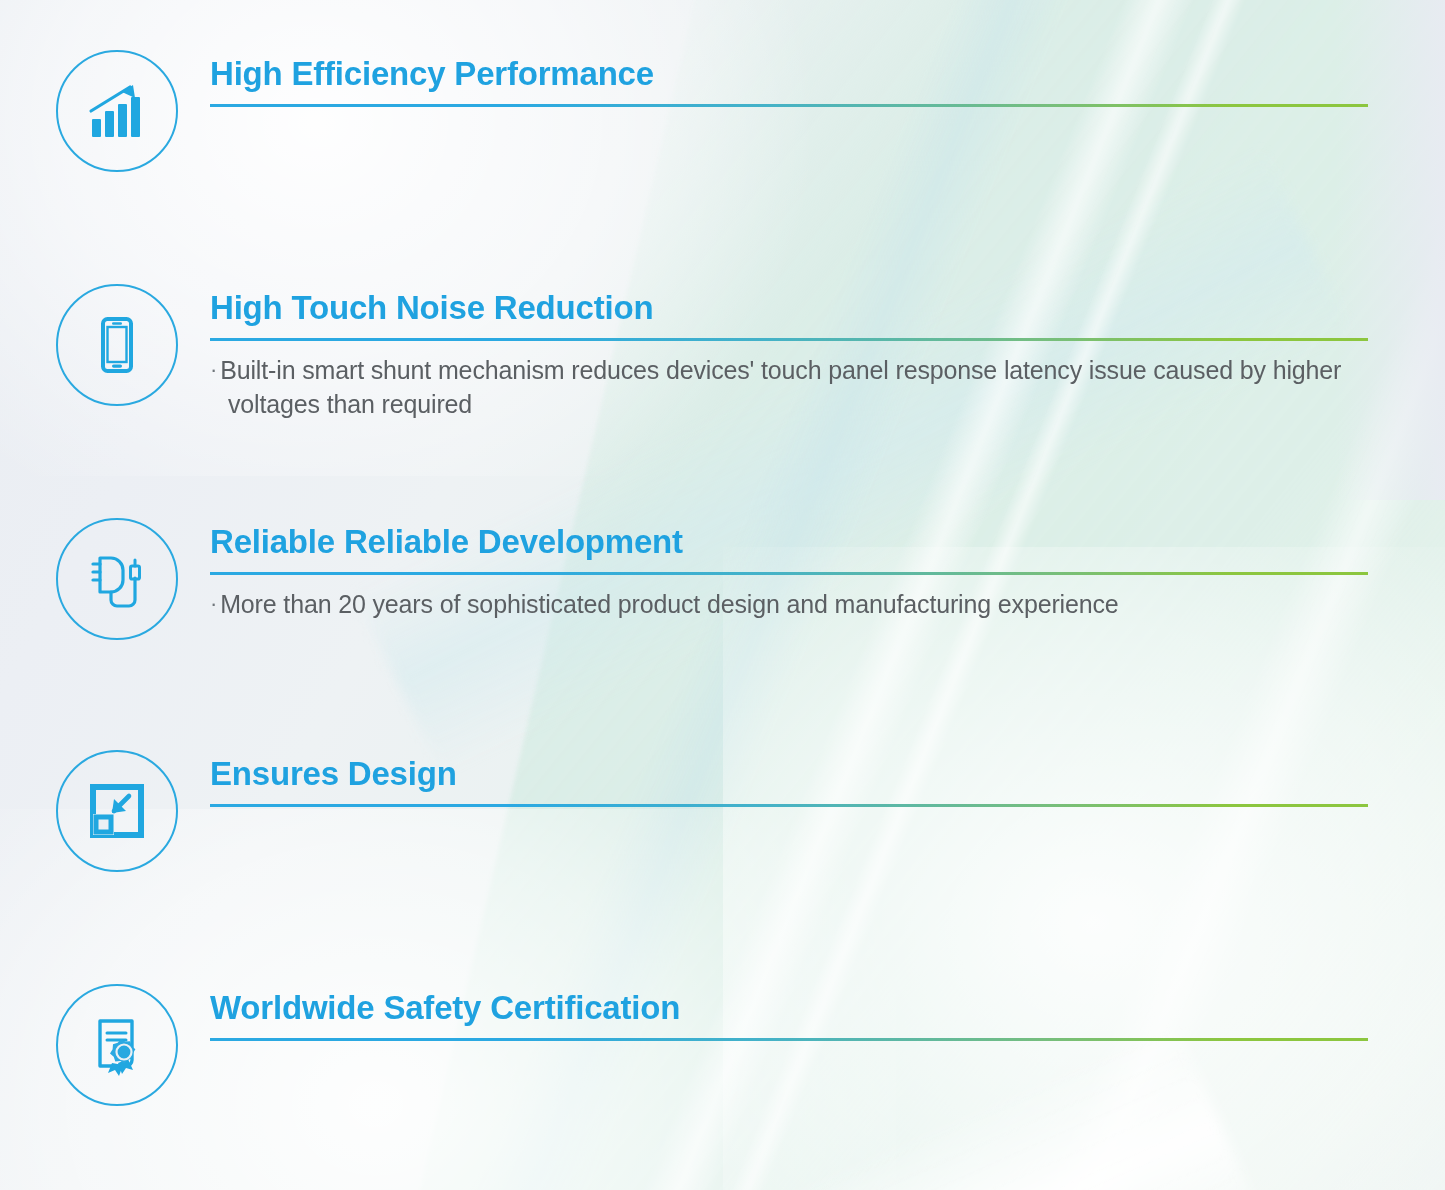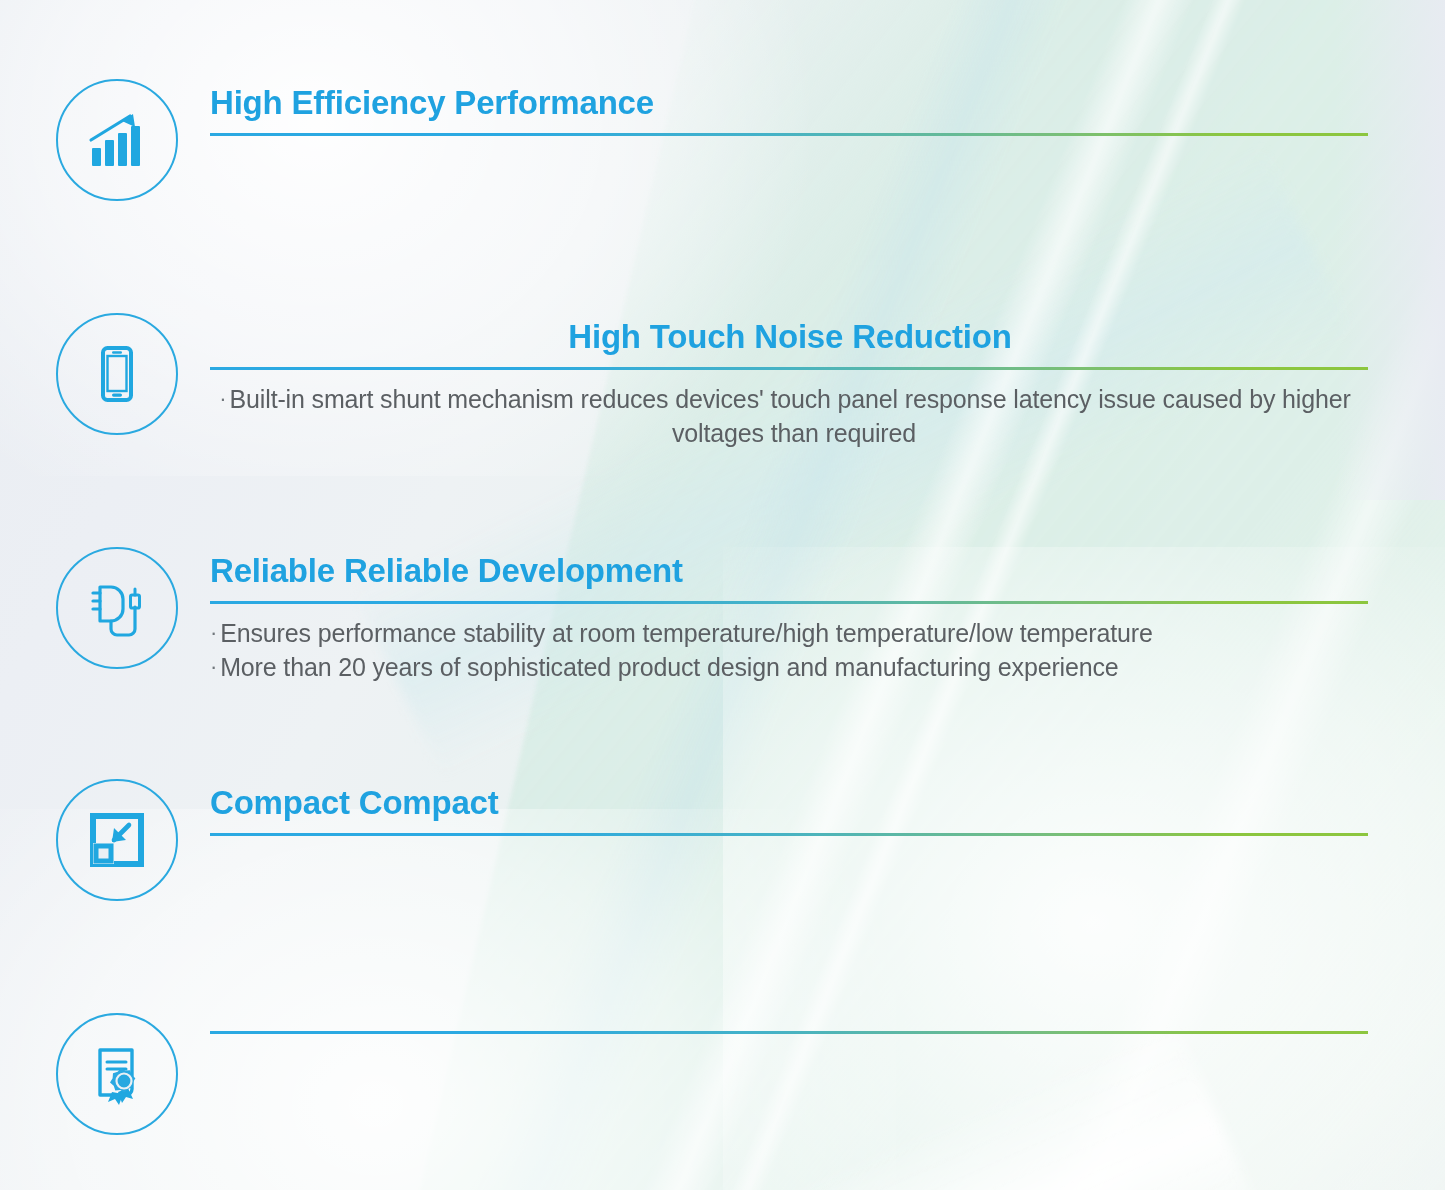--- a/index.html
+++ b/index.html
@@ -132,21 +132,20 @@
     background: linear-gradient(to left, rgba(232,235,242,0.95) 0%, rgba(232,235,242,0) 100%);
   }
 
   
   #content {
     position: relative;
     z-index: 2;
     width: 1445px;
     height: 896px;
     padding: 4px;
-    margin-top: 29px;
   }
 
   .feature-row {
     position: absolute;
     left: 0;
     width: 1445px;
     display: flex;
     align-items: flex-start;
   }
 
@@ -253,21 +252,21 @@
 
   <div class="feature-row" style="top:284px;">
     <div class="icon-badge" style="left:56px; top:0px;">
       <svg width="68" height="68" viewBox="0 0 68 68">
         <rect x="20" y="8" width="28" height="52" rx="4.5" fill="none" stroke="#20A7E0" stroke-width="4"></rect>
         <rect x="24.5" y="16" width="19" height="35" fill="none" stroke="#20A7E0" stroke-width="2.4"></rect>
         <rect x="29" y="11.2" width="10" height="2.6" rx="1.3" fill="#20A7E0"></rect>
         <rect x="29" y="53.5" width="10" height="3.2" rx="1.6" fill="#20A7E0"></rect>
       </svg>
     </div>
-    <div class="feature-body" style="top:6px;text-align:center;">
+    <div class="feature-body" style="top:6px;">
       <div class="feature-title">High Touch Noise Reduction</div>
       <div class="feature-divider"></div>
       <div class="feature-lines">
         <div class="feature-line" style="padding-left:18px; text-indent:-18px; max-width:1150px;"><span class="dotmark">·</span><span class="txt">Built-in smart shunt mechanism reduces devices' touch panel response latency issue caused by higher voltages than required</span></div>
       </div>
     </div>
   </div>
 
   <div class="feature-row" style="top:518px;">
     <div class="icon-badge" style="left:56px; top:0px;">
@@ -280,52 +279,52 @@
           <path d="M30 48 v8 a6 6 0 0 0 6 6 h12 a6 6 0 0 0 6 -6 V34"></path>
         </g>
         <rect x="49.5" y="22" width="9" height="13" rx="1.6" fill="none" stroke="#20A7E0" stroke-width="3"></rect>
         <path d="M54 16 v6" stroke="#20A7E0" stroke-width="3" stroke-linecap="round"></path>
       </svg>
     </div>
     <div class="feature-body" style="top:6px;">
       <div class="feature-title">Reliable Reliable Development</div>
       <div class="feature-divider"></div>
       <div class="feature-lines">
-        <div class="feature-line"><span class="dotmark">·</span><span class="txt">Ensures performance stability at room temperature/high temperature/low temperature</span></div>
         <div class="feature-line"><span class="dotmark">·</span><span class="txt">More than 20 years of sophisticated product  design and manufacturing experience</span></div>
       </div>
     </div>
   </div>
 
   <div class="feature-row" style="top:750px;">
     <div class="icon-badge" style="left:56px; top:0px;">
       <svg width="66" height="66" viewBox="0 0 66 66">
         <path d="M9 9 H57 V57 H9 Z" fill="none" stroke="#20A7E0" stroke-width="6"></path>
         <rect x="9" y="36" width="21" height="21" fill="#EAF0F4"></rect>
         <rect x="12" y="39" width="15" height="15" fill="none" stroke="#20A7E0" stroke-width="5"></rect>
         <path d="M45 18 L30 33" stroke="#20A7E0" stroke-width="4.6" stroke-linecap="round"></path>
         <path d="M28 35 L42 33 L30 21 Z" fill="#20A7E0" transform="rotate(0 33 30)"></path>
       </svg>
     </div>
     <div class="feature-body" style="top:6px;">
-      <div class="feature-title">Compact Compact</div>
+      <div class="feature-title">Ensures Design</div>
       <div class="feature-divider"></div>
     </div>
   </div>
 
   <div class="feature-row" style="top:984px;">
     <div class="icon-badge" style="left:56px; top:0px;">
       <svg width="66" height="66" viewBox="0 0 66 66">
         <path d="M16 9 H48 V48 a6 6 0 0 1 -6 6 H16 Z" fill="none" stroke="#20A7E0" stroke-width="3.4" stroke-linejoin="round"></path>
         <path d="M23 21 H42" stroke="#20A7E0" stroke-width="3" stroke-linecap="round"></path>
         <path d="M23 28 H42" stroke="#20A7E0" stroke-width="3" stroke-linecap="round"></path>
         <path d="M28 51 l-4 10 7 -3 4 6 4 -11 Z" fill="#20A7E0"></path>
         <path d="M44 47 l5 11 -7 -2 -4 6 -4 -11 Z" fill="#20A7E0"></path>
         <path d="M39 27 l4.2 2.6 4.9 -0.4 1.6 4.7 3.7 3.3 -2.6 4.2 -0.4 4.9 -4.7 1.6 -3.3 3.7 -4.2 -2.6 -4.9 0.4 -1.6 -4.7 -3.7 -3.3 2.6 -4.2 0.4 -4.9 4.7 -1.6 Z" fill="#2BA9E2" transform="translate(-2,0)"></path>
         <circle cx="40" cy="40" r="7.5" fill="#28A8E0" stroke="#EAF0F4" stroke-width="2.2"></circle>
       </svg>
     </div>
     <div class="feature-body" style="top:6px;">
+      <div class="feature-title">Worldwide Safety Certification</div>
       <div class="feature-divider"></div>
     </div>
   </div>
 
 </div>
 
 </body></html>

